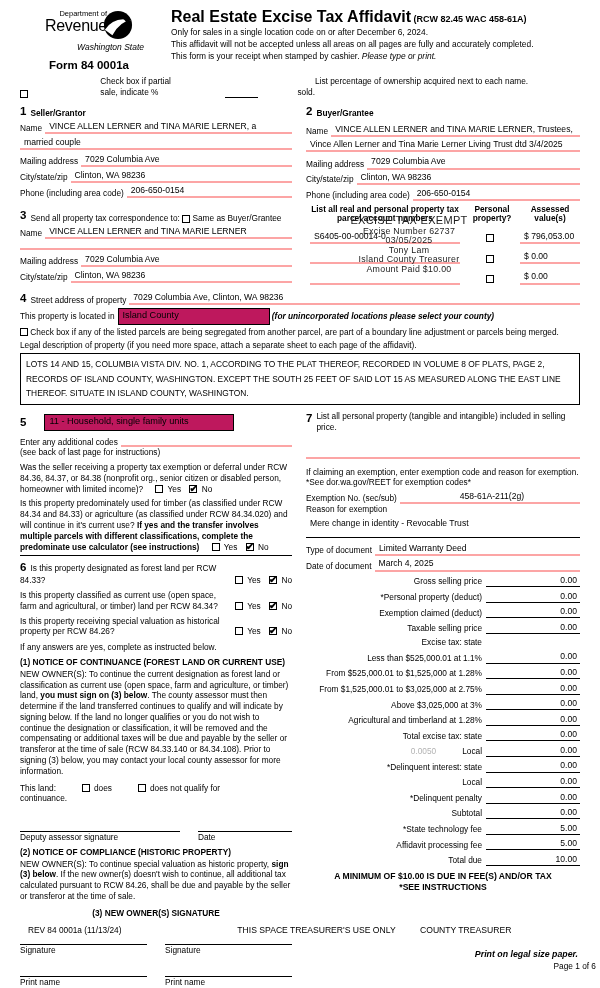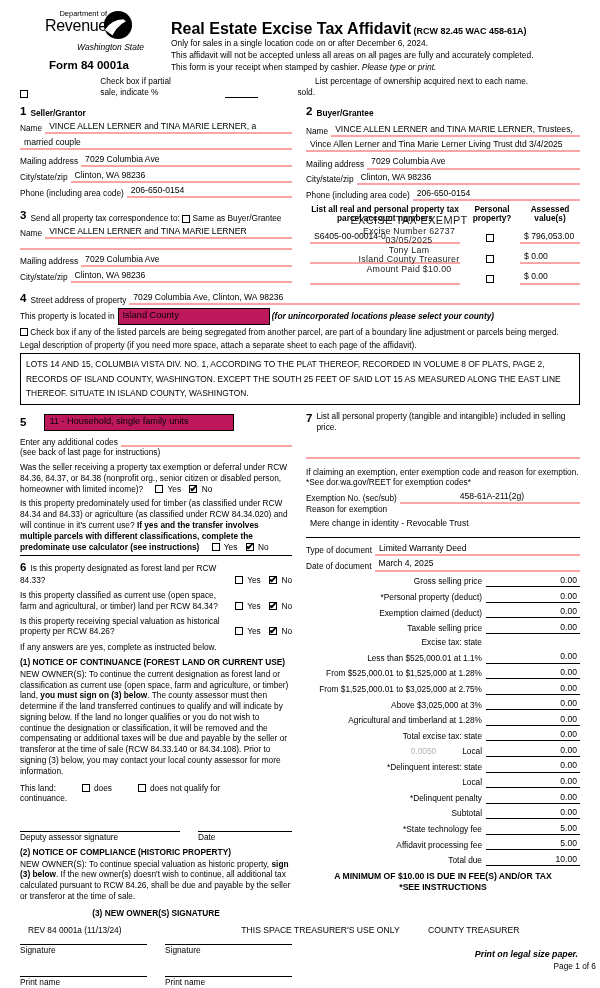--- a/index.html
+++ b/index.html
@@ -8,21 +8,21 @@
     position:relative; width:600px; height:988px; margin:0 auto;
     background:#ffffff; color:#000;
     font-family:"Liberation Sans", sans-serif;
     font-size:8.3px; line-height:1.3;
     padding:6px 20px; overflow:hidden;
   }
   .b { font-weight:bold; }
   .i { font-style:italic; }
 
   
-  .hdr { display:flex; align-items:flex-end; }
+  .hdr { display:flex; align-items:flex-start; }
   .logo-block { width:138px; padding-top:4px; text-align:center; }
   .logo-row { display:flex; justify-content:center; align-items:flex-start; }
   .logo-text { text-align:right; line-height:1; }
   .dept { font-size:7.5px; }
   .rev { font-size:16px; font-weight:normal; letter-spacing:-0.3px; }
   .ws { font-size:8.5px; font-style:italic; text-align:right; padding-right:14px; line-height:1.1; }
   .formno { font-size:11.5px; font-weight:bold; margin-top:6px; }
   .vline { width:1px; background:#000; margin:4px 8px 6px 4px; }
   .title-block { flex:1; padding-top:2px; }
   .h-title { font-size:16px; font-weight:bold; line-height:1.1; }
@@ -84,21 +84,21 @@
   .sig3title { text-align:center; font-weight:bold; margin-top:6px; }
 
   
   .trow { display:flex; align-items:flex-end; margin-top:3.4px; }
   .tlabel { flex:1; text-align:right; white-space:nowrap; }
   .tval { width:94px; margin-left:4px; border-bottom:1px solid #000; text-align:right; padding-right:3px; font-size:8.6px; }
   .tval-blank { width:98px; }
   .minnote { text-align:center; font-weight:bold; font-size:8.6px; margin-top:5px; line-height:1.25; }
   .rule-heavy { border-top:1px solid #000; margin-top:4px; }
 
-  .f-row { position:absolute; left:28px; right:32px; top:925px; display:flex; align-items:flex-start; }
+  .f-row { position:absolute; left:28px; right:40px; top:925px; display:flex; align-items:flex-start; }
   .f-rev { width:185px; }
   .f-space { flex:1; text-align:center; font-size:8.6px; }
   .f-county { width:140px; font-size:8.6px; }
   .print-note { position:absolute; right:22px; top:949px; font-weight:bold; font-style:italic; font-size:8.8px; }
   .page-no { position:absolute; right:4px; top:961px; }
 </style>
 </head>
 <body>
 
 <div class="page">

